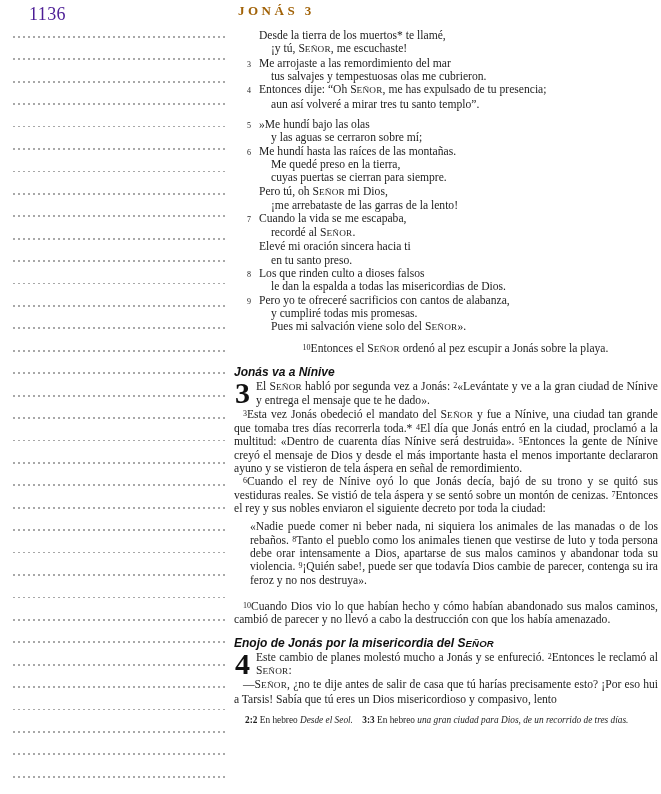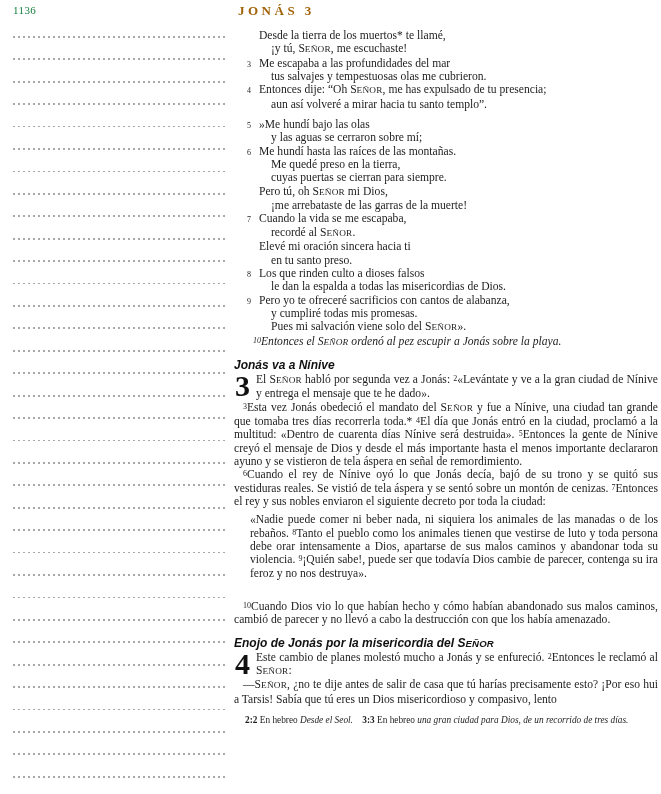--- a/index.html
+++ b/index.html
@@ -4,22 +4,22 @@
 <style>
   html,body{margin:0;padding:0;}
   body{
     width:661px;height:794px;position:relative;overflow:hidden;
     background:#ffffff;color:#1d1d1d;
     font-family:"Liberation Serif", serif;
   }
   .page{position:absolute;inset:0;background:#ffffff;}
 
   .page-number{
-    position:absolute;left:13px;top:4px;
-    font-size:11px;color:#15803d;letter-spacing:.4px;
+    position:absolute;left:29px;top:4px;
+    font-size:18px;color:#4c1d95;letter-spacing:.4px;
   }
   .running-head{
     position:absolute;left:238px;top:3px;
     font-size:13px;font-weight:bold;letter-spacing:3.5px;color:#a16207;
     white-space:nowrap;
   }
 
   
   .margin-notes{position:absolute;left:13px;top:36px;width:213px;height:748px;}
   .note-line{
@@ -37,34 +37,34 @@
   i .sc span, .sect-heading .sc span{letter-spacing:.2px;}
 
   
   .poem{text-align:left;}
   .pline{position:relative;}
   .pl1{padding-left:25px;}
   .pl2{padding-left:37px;}
   .vnum{position:absolute;left:13px;top:1px;font-size:8px;}
   .stanza2{margin-top:7px;}
 
-  .v10-line{text-indent:19px;text-align:left;font-style:italic;}
+  .v10-line{margin-top:7px;text-indent:19px;text-align:center;}
 
   .sect-heading{
     margin-top:9px;line-height:15px;text-align:left;
     font-family:"Liberation Sans", sans-serif;
     font-weight:bold;font-style:italic;font-size:12px;color:#111;
   }
   .chap-open{text-indent:0;}
   .dropcap{
     float:left;font-weight:bold;font-size:30px;line-height:24px;
     height:26px;margin:1px 6px 0 1px;color:#111;
   }
   .para{text-indent:9px;}
-  .para-sp{margin-top:20px;text-indent:9px;}
+  .para-sp{margin-top:13px;text-indent:9px;}
   .decree{margin:5px 0 5px 16px;}
 
   .footnotes{
     margin-top:9px;padding-left:11px;
     font-size:9.3px;line-height:11.5px;text-align:left;color:#1d1d1d;
   }
   .footnote-item{margin-right:7px;}
 </style>
 </head>
 <body>
@@ -121,38 +121,38 @@
             <span>Desde la tierra de los muertos* te llamé,</span>
           </div>
 
           <div class="pline pl2">
             <span class="vnum"></span>
             <span>¡y tú, <span class="sc">S<span>eñor</span></span>, me escuchaste!</span>
           </div>
 
           <div class="pline pl1">
             <span class="vnum">3</span>
-            <span>Me escapaba a las profundidades del mar</span>
+            <span>Me arrojaste a las remordimiento del mar</span>
           </div>
 
 
 
           <div class="pline pl2">
             <span class="vnum"></span>
             <span>tus salvajes y tempestuosas olas me cubrieron.</span>
           </div>
 
           <div class="pline pl1">
             <span class="vnum">4</span>
             <span>Entonces dije: “Oh <span class="sc">S<span>eñor</span></span>, me has expulsado de tu presencia;</span>
           </div>
 
           <div class="pline pl2">
             <span class="vnum"></span>
-            <span>aun así volveré a mirar hacia tu santo templo”.</span>
+            <span>aun así volveré a mirar tres tu santo templo”.</span>
           </div>
         </div>
       <div class="stanza2">
 
           <div class="pline pl1">
             <span class="vnum">5</span>
             <span>»Me hundí bajo las olas</span>
           </div>
 
           <div class="pline pl2">
@@ -176,21 +176,21 @@
             <span>cuyas puertas se cierran para siempre.</span>
           </div>
 
           <div class="pline pl1">
             <span class="vnum"></span>
             <span>Pero tú, oh <span class="sc">S<span>eñor</span></span> mi Dios,</span>
           </div>
 
           <div class="pline pl2">
             <span class="vnum"></span>
-            <span>¡me arrebataste de las garras de la muerte!</span>
+            <span>¡me arrebataste de las garras de la lento!</span>
           </div>
 
           <div class="pline pl1">
             <span class="vnum">7</span>
             <span>Cuando la vida se me escapaba,</span>
           </div>
 
           <div class="pline pl2">
             <span class="vnum"></span>
             <span>recordé al <span class="sc">S<span>eñor</span></span>.</span>

